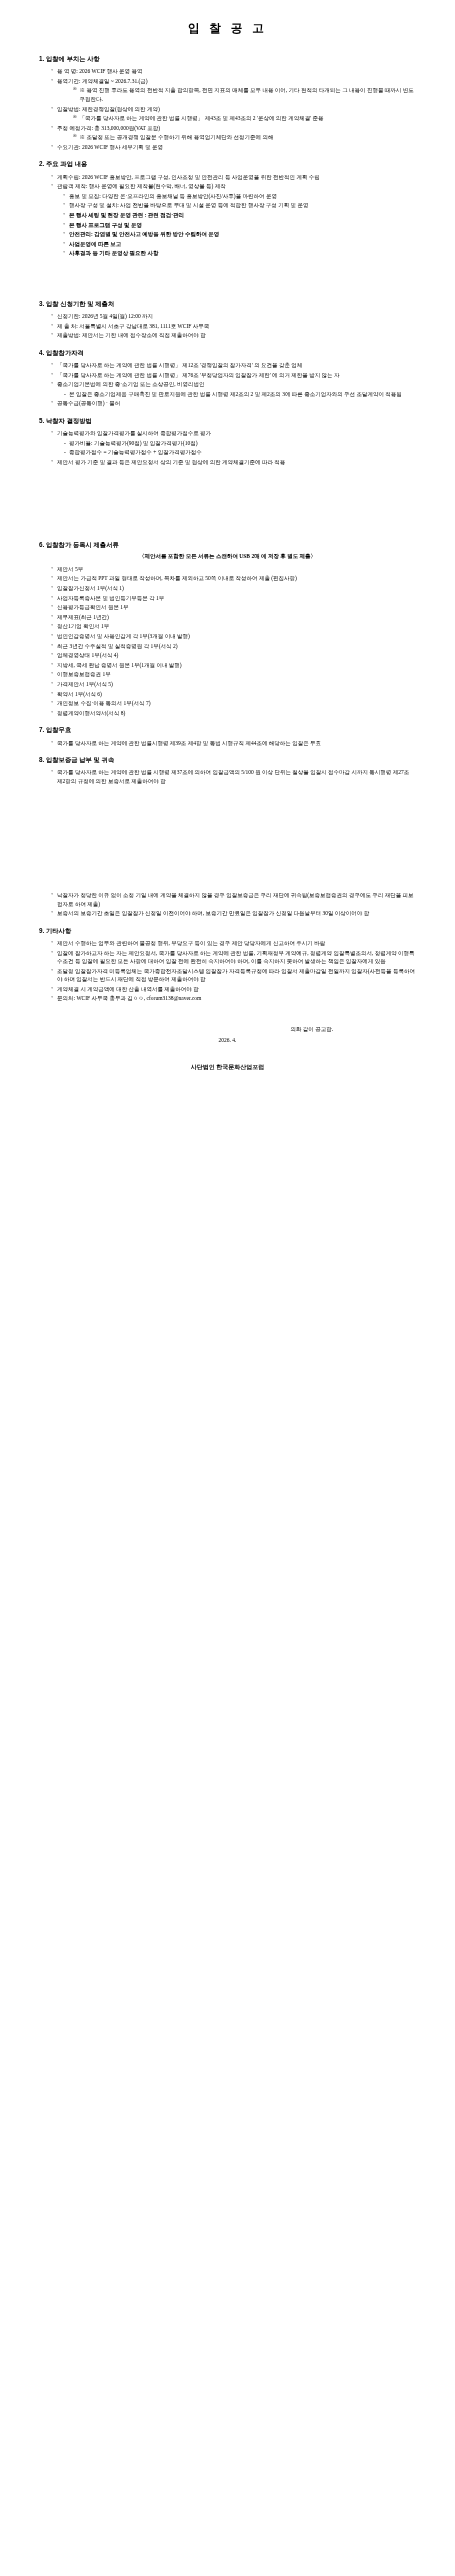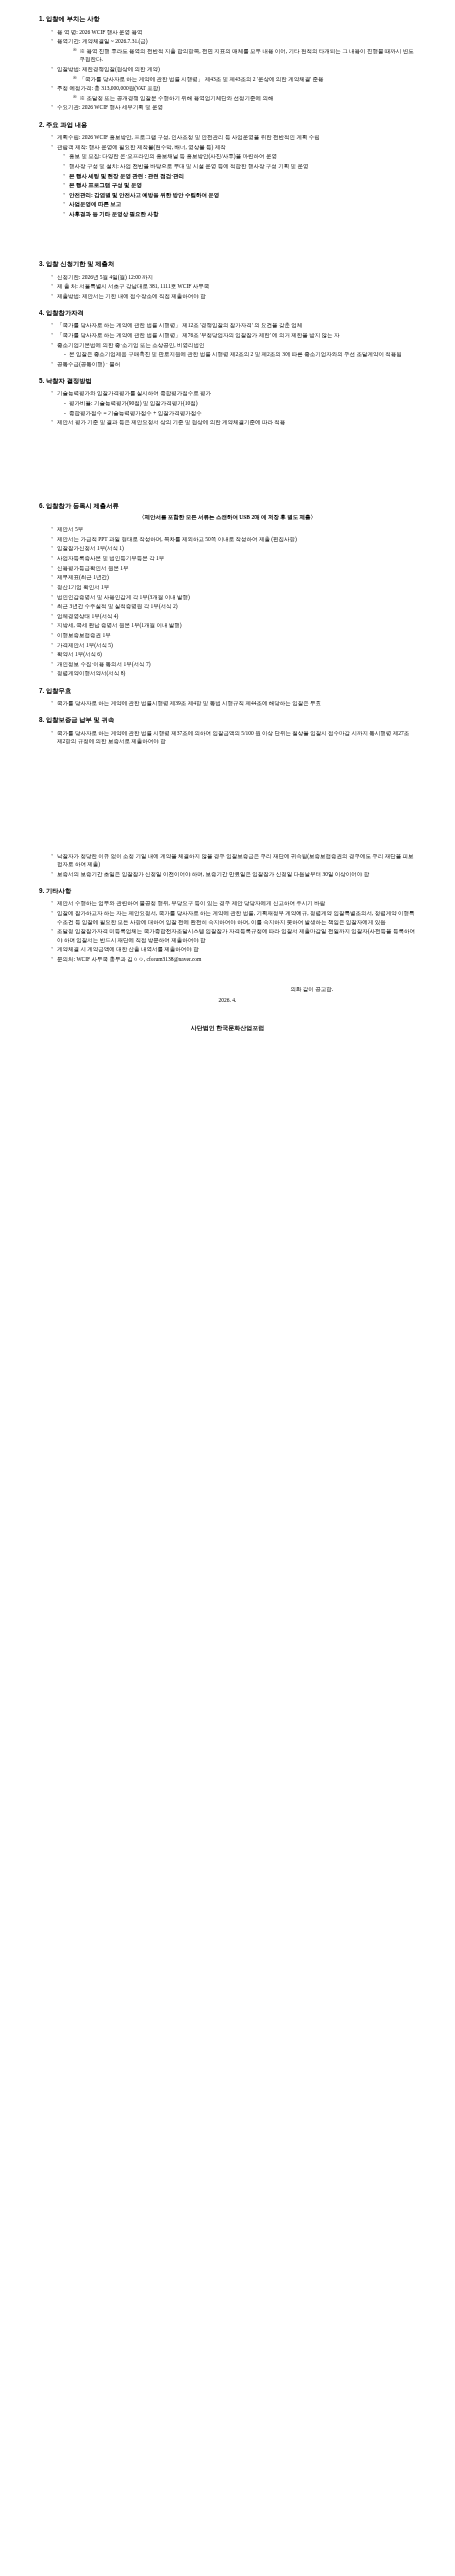--- a/index.html
+++ b/index.html
@@ -121,20 +121,21 @@
     font-weight: bold;
     margin-top: 15.4px;
     font-family: "Liberation Sans", "DejaVu Sans", sans-serif;
   }
 </style>
 </head>
 <body>
 
 <div class="page">
 
+  <div class="doc-title">입 찰 공 고</div>
 
   <div class="section">
     <div class="sec-head">1. 입찰에 부치는 사항</div>
     <div class="lvl1">용 역 명: 2026 WCIF 행사 운영 용역</div>
     <div class="lvl1">용역기간: 계약체결일 ~ 2026.7.31.(금)</div>
     <div class="lvl3">※ 용역 진행 후라도 용역의 전반적 지출 합의항목, 전면 지표의 매체를 모두 내용 이어, 기타 현적의 타개되는 그 내용이 진행불 때까시 변도 우협한다.</div>
     <div class="lvl1">입찰방법: 제한경쟁입찰(협상에 의한 계약)</div>
     <div class="lvl3">「국가를 당사자로 하는 계약에 관한 법률 시행령」 제43조 및 제43조의 2 '운상에 의한 계약체결' 준용</div>
     <div class="lvl1">추정 예정가격: 총 313,000,000원(VAT 포함)</div>
     <div class="lvl3">※ 조달청 또는 공개경쟁 입찰분 수행하기 위해 용역업기체단와 선정기준에 의해</div>

